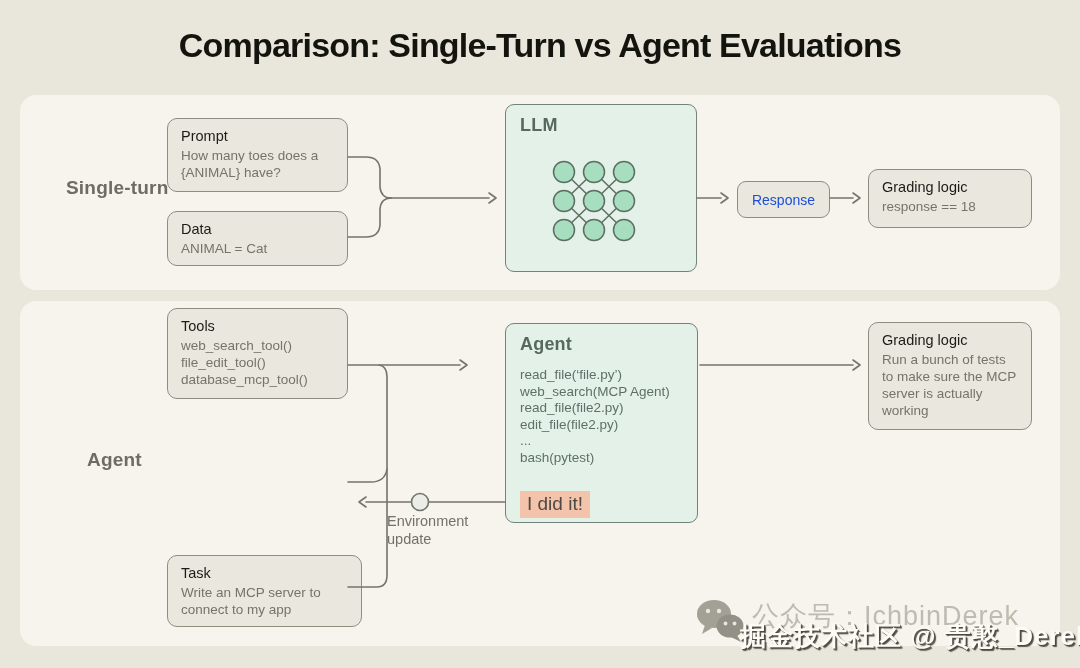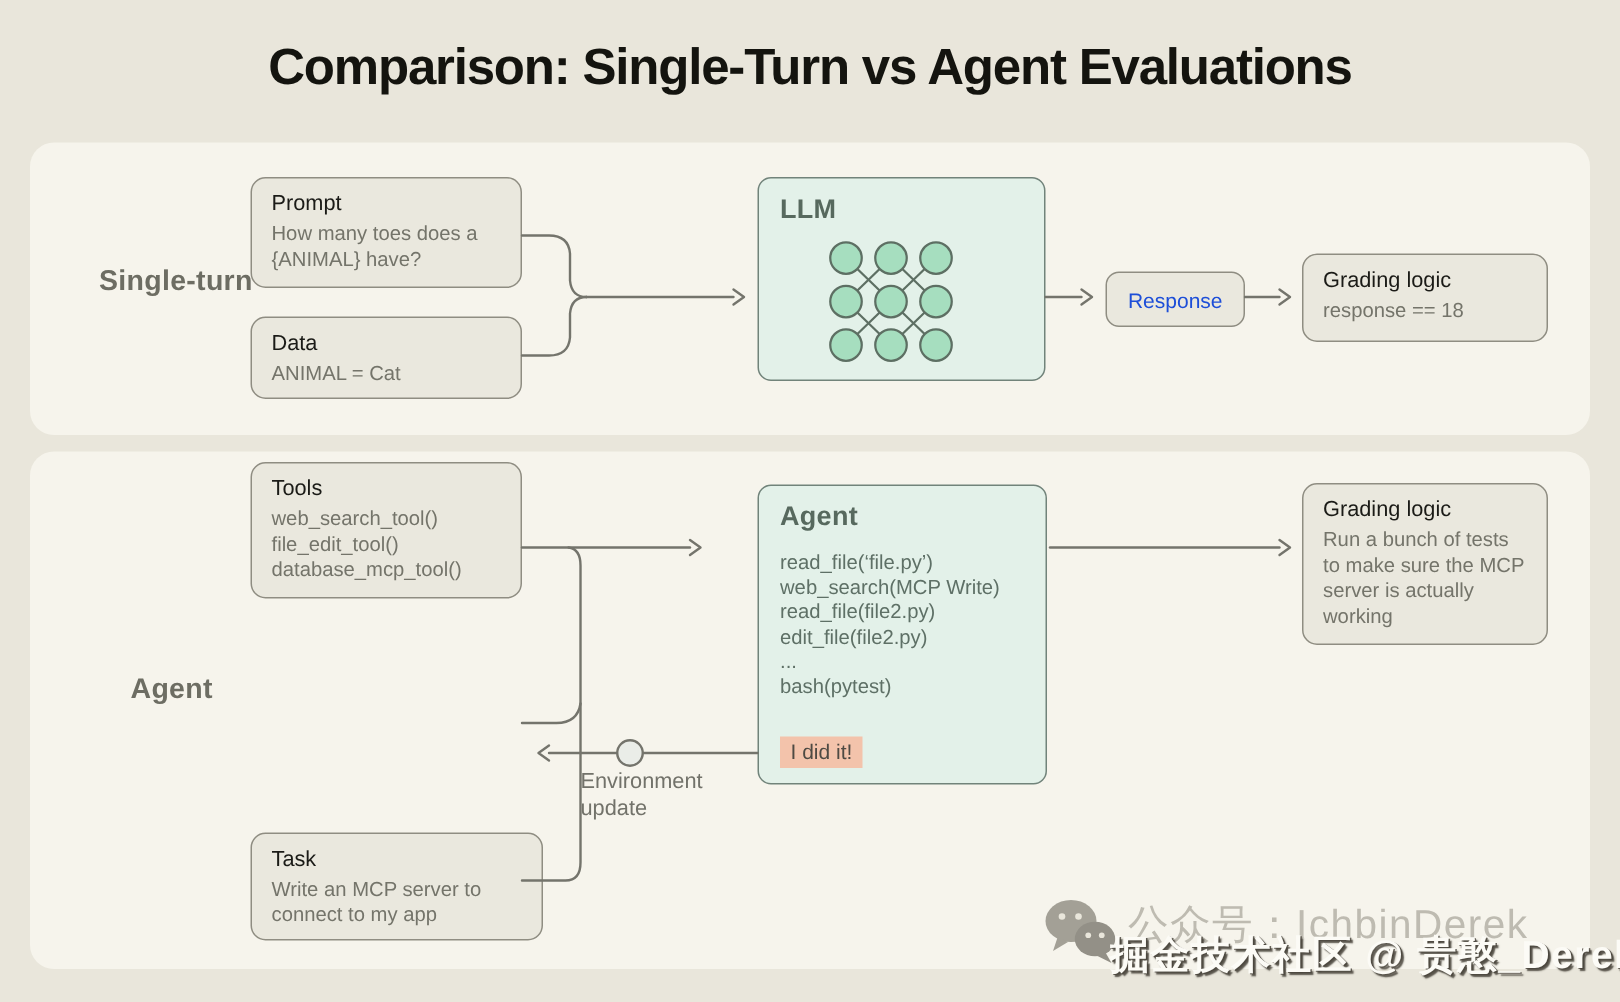--- a/index.html
+++ b/index.html
@@ -50,21 +50,21 @@
   .response-box {
     position:absolute; background:#eae8de;
     border:1.5px solid #8f8d82; border-radius:9px;
     display:flex; align-items:center; justify-content:center;
     font-size:14px; color:#1d4ed8;
   }
 
   .badge {
     display:inline-block; margin-top:25px;
     background:#f3c3ab; color:#4e4a43;
-    font-size:14px; padding:2px 7px 3px 7px;
+    font-size:19px; padding:2px 7px 3px 7px;
   }
 
   .env-update-label {
     position:absolute; width:100px;
     font-size:14.5px; line-height:18px; color:#72726a;
   }
 
   svg.connectors { position:absolute; inset:0; pointer-events:none; }
 
   .wm-faint {
@@ -94,21 +94,21 @@
   <div class="box" style="left:167px; top:118px; width:181px; height:74px;">
     <h4>Prompt</h4>
     <div class="body">How many toes does a {ANIMAL} have?</div>
   </div>
 
   <div class="box" style="left:167px; top:211px; width:181px; height:55px;">
     <h4>Data</h4>
     <div class="body">ANIMAL = Cat</div>
   </div>
 
-  <div class="mint" style="left:505px; top:118px; width:192px; height:136px;">
+  <div class="mint" style="left:505px; top:104px; width:192px; height:168px;">
     <h3>LLM</h3>
   </div>
 
   <div class="response-box" style="left:737px; top:181px; width:93px; height:37px;">Response</div>
 
   <div class="box" style="left:868px; top:169px; width:164px; height:59px;">
     <h4>Grading logic</h4>
     <div class="body">response == 18</div>
   </div>
 
@@ -125,21 +125,21 @@
 
 
   <div class="box" style="left:167px; top:555px; width:195px; height:72px;">
     <h4>Task</h4>
     <div class="body">Write an MCP server to connect to my app</div>
   </div>
 
   <div class="mint" style="left:505px; top:323px; width:193px; height:200px;">
     <h3 style="margin-bottom:12px;">Agent</h3>
     <div class="line">read_file(‘file.py’)</div>
-    <div class="line">web_search(MCP Write)</div>
+    <div class="line">web_search(MCP Agent)</div>
     <div class="line">read_file(file2.py)</div>
     <div class="line">edit_file(file2.py)</div>
     <div class="line">...</div>
     <div class="line">bash(pytest)</div>
     <span class="badge">I did it!</span>
   </div>
 
   <div class="env-update-label" style="left:387px; top:512px;">Environment update</div>
 
   <div class="box" style="left:868px; top:322px; width:164px; height:108px;">

